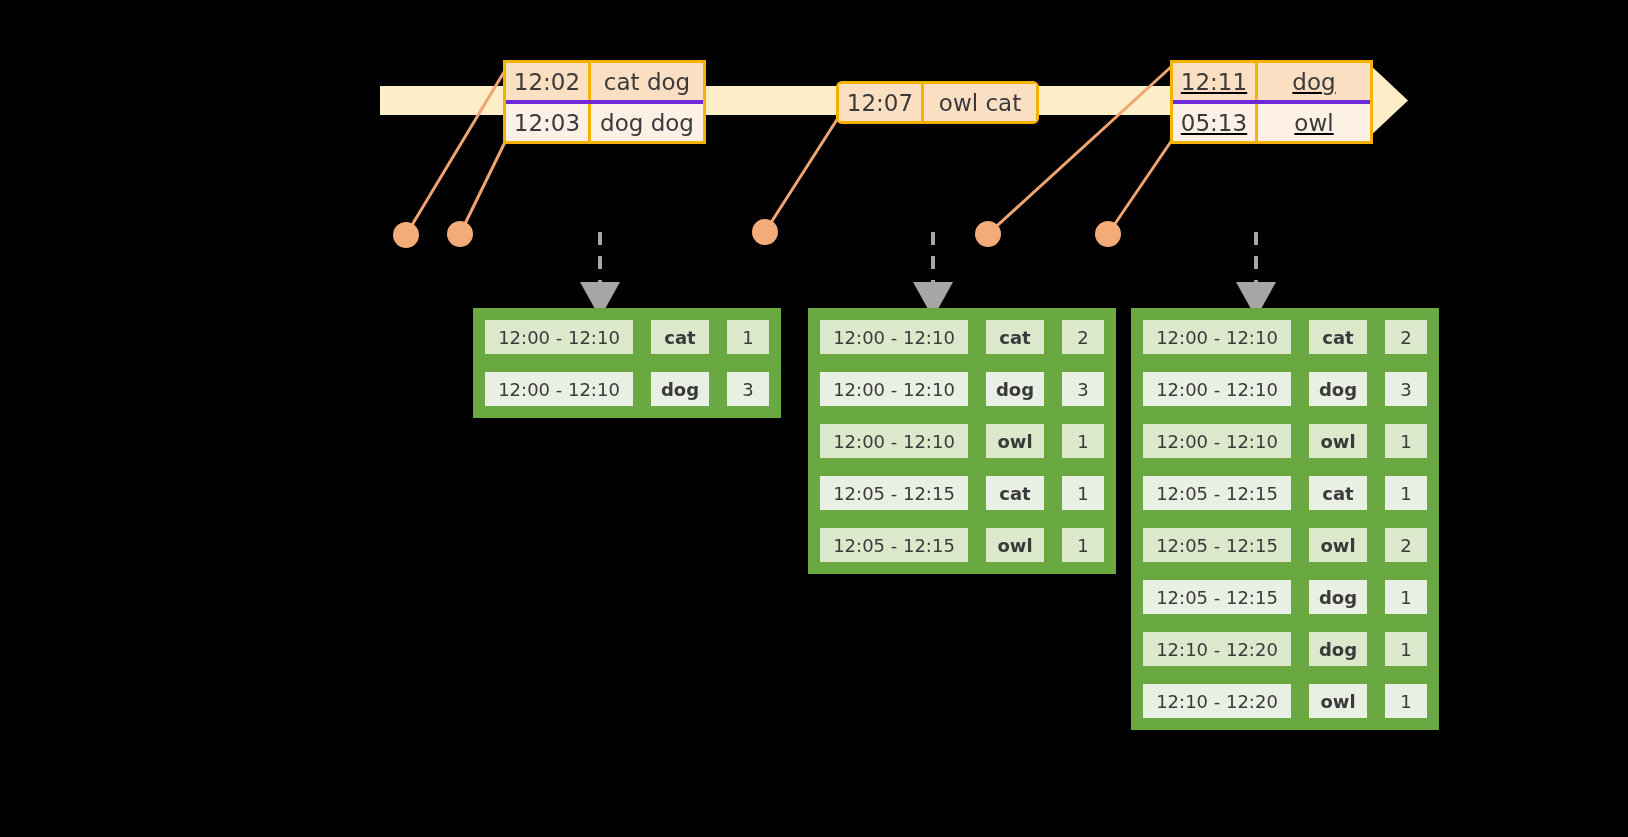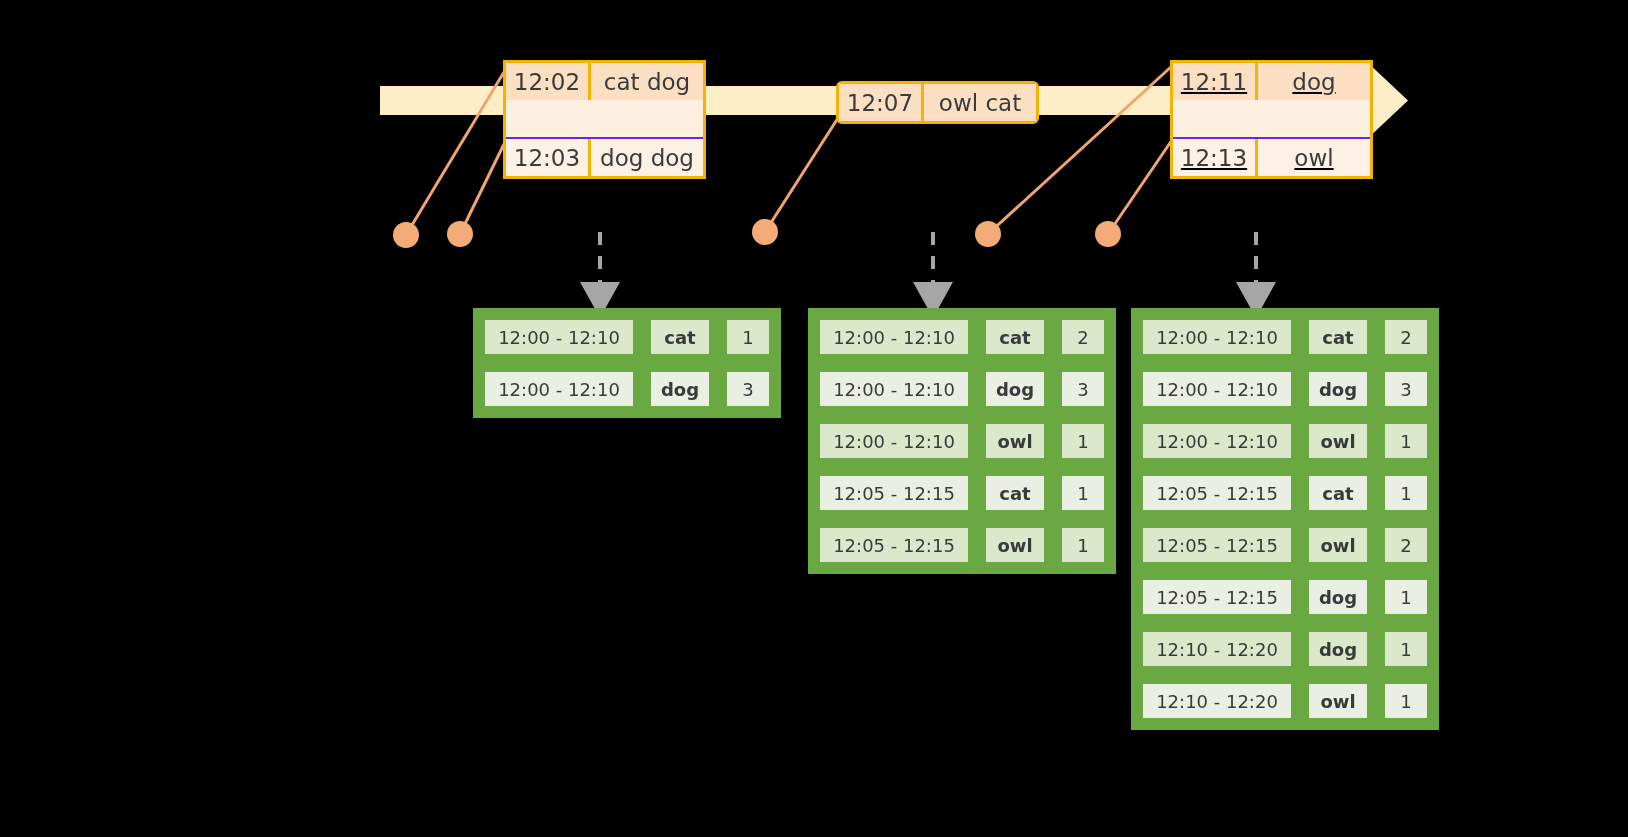--- a/index.html
+++ b/index.html
@@ -33,22 +33,21 @@
     position: absolute;
     border: 3px solid #f5b200;
     box-sizing: border-box;
     background: #fdf0e0;
   }
   .event-row {
     display: flex;
     align-items: stretch;
   }
   .event-row + .event-row {
-    border-top: 2px solid #6d28d9;
-    margin-top: 37px;
+    border-top: 4px solid #6d28d9;
   }
   .ev-time, .ev-words {
     display: flex;
     align-items: center;
     justify-content: center;
     font-size: 23px;
     color: #3a3a3a;
     box-sizing: border-box;
     height: 37px;
     white-space: nowrap;
@@ -149,21 +148,21 @@
       <div class="ev-words">owl cat</div>
     </div>
   </div>
 
   <div class="event-box" style="left:1170px; top:60px;text-decoration:underline;">
     <div class="event-row shade-a">
       <div class="ev-time">12:11</div>
       <div class="ev-words">dog</div>
     </div>
     <div class="event-row shade-b">
-      <div class="ev-time">12:13</div>
+      <div class="ev-time">05:13</div>
       <div class="ev-words">owl</div>
     </div>
   </div>
 
   <div class="result-table" style="left:473px; top:308px;">
     <div class="res-row shade-a">
       <div class="res-cell res-window">12:00 - 12:10</div>
       <div class="res-cell res-key">cat</div>
       <div class="res-cell res-count">1</div>
     </div>

